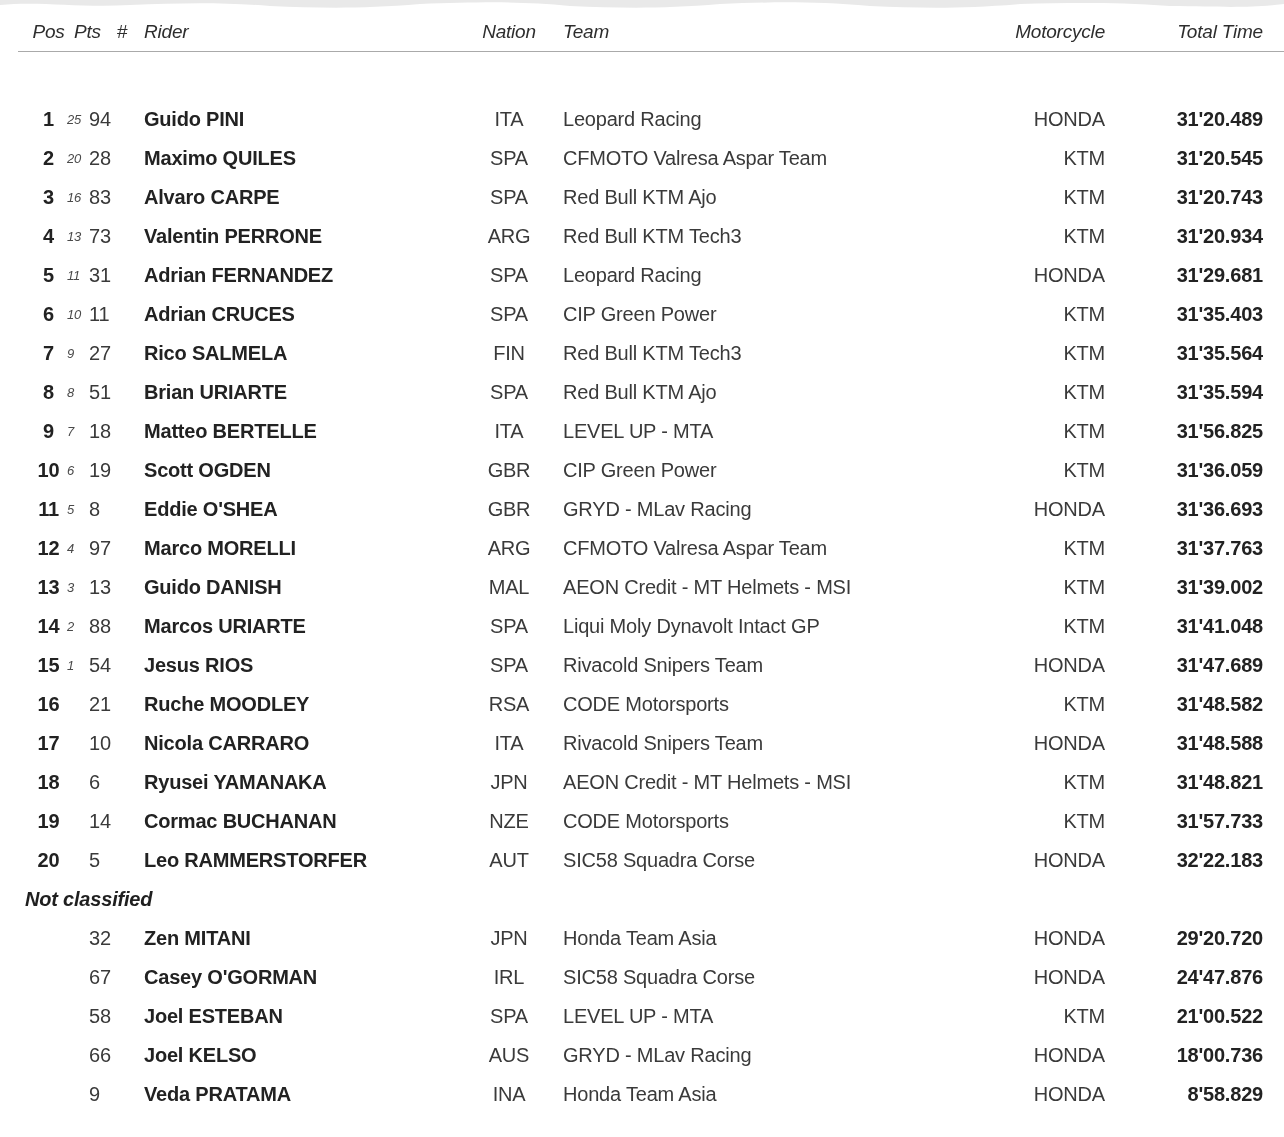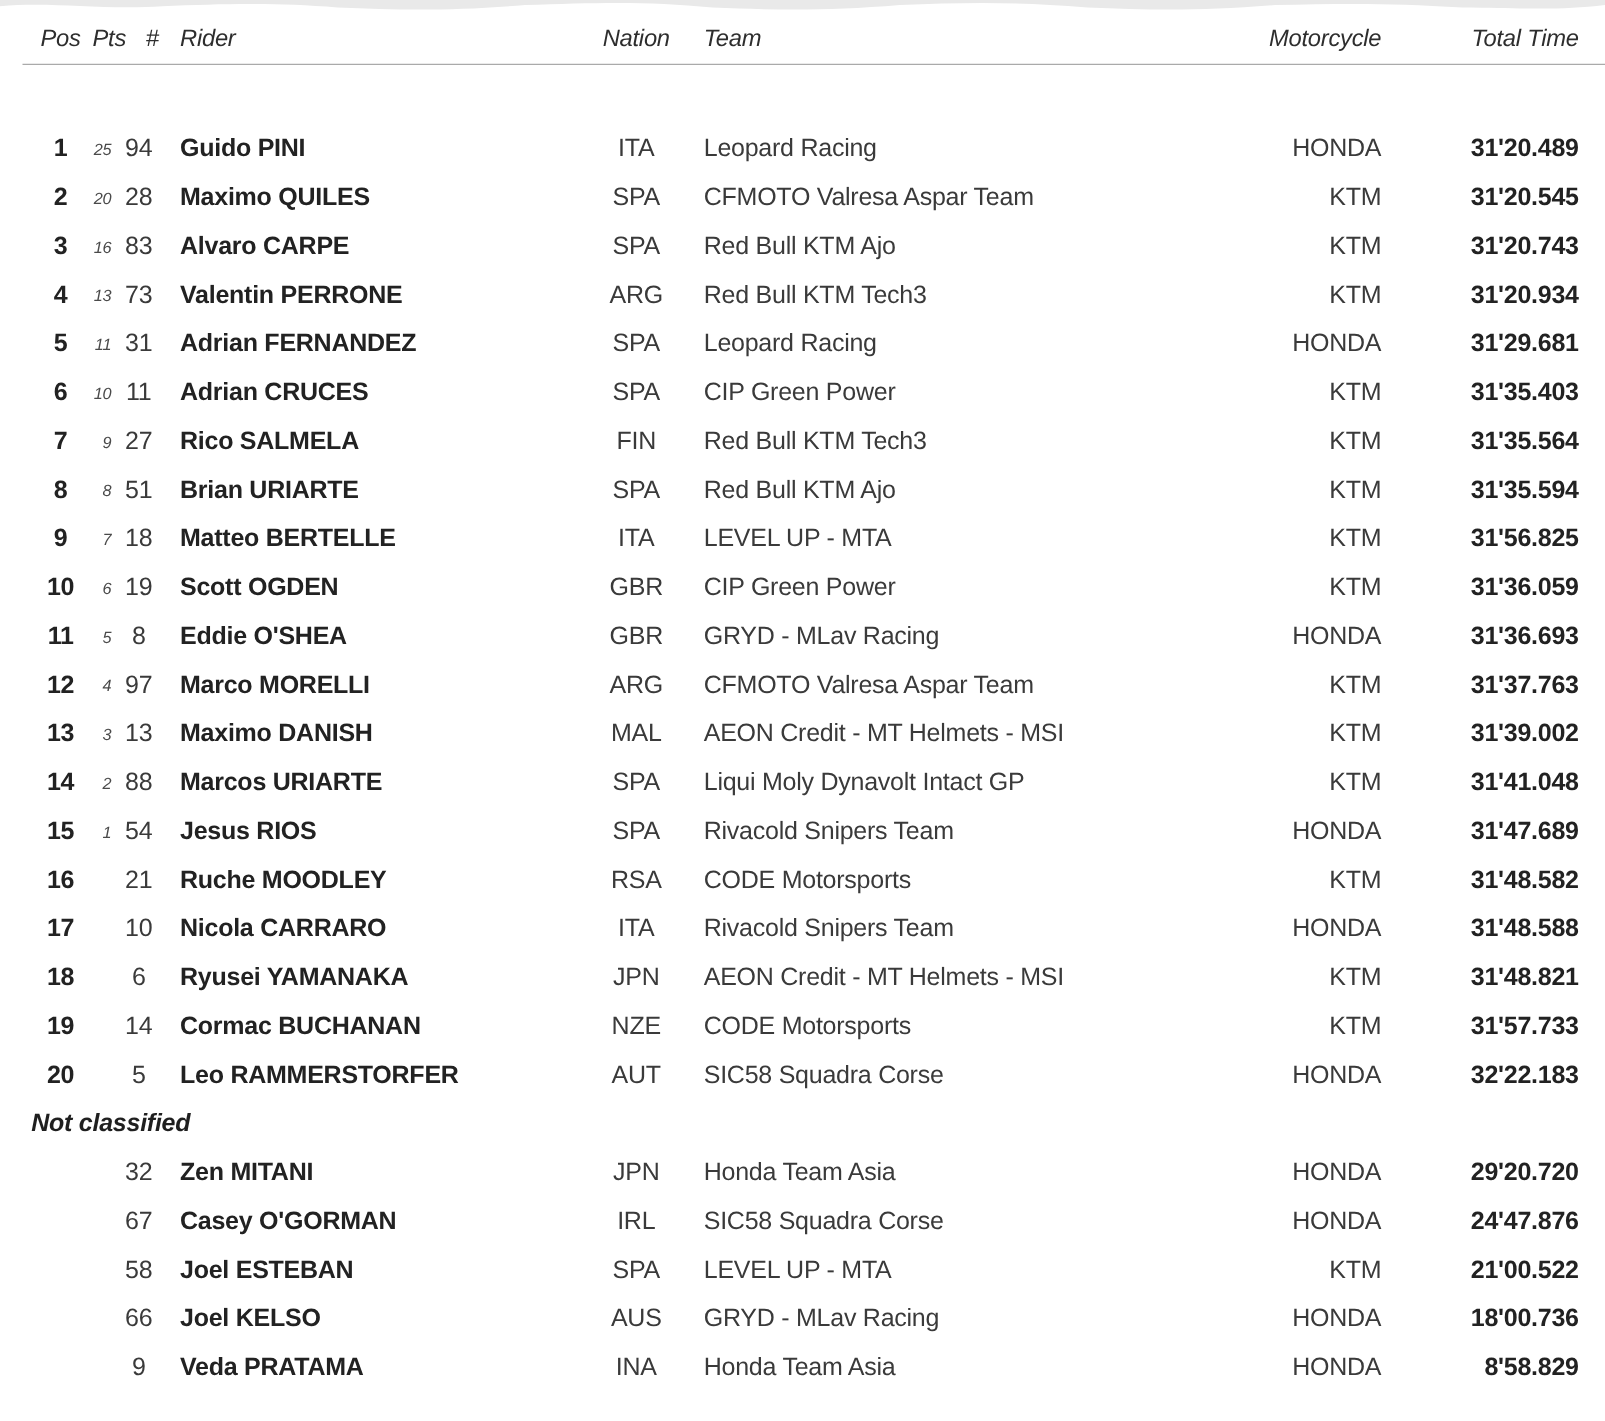--- a/index.html
+++ b/index.html
@@ -22,22 +22,22 @@
   .torn{display:block;width:1284px;height:12px;}
   .content{padding:0 21px 0 30px;}
   .row{
     display:grid;
     grid-template-columns:37px 22px 44px 345px 62px 450px 115px 158px;
     align-items:center;
     height:39px;
   }
   .c{white-space:nowrap;overflow:visible;font-size:20px;}
   .pos{text-align:center;font-weight:700;color:var(--text-primary);}
-  .pts{text-align:right;font-style:italic;font-size:13px;color:var(--text-points);}
-  .num{text-align:center;color:var(--text-secondary);}
+  .pts{font-style:italic;font-size:13px;color:var(--text-points);}
+  .num{text-align:left;color:var(--text-secondary);}
   .rider{padding-left:11px;font-weight:700;color:var(--text-primary);}
   .nation{text-align:center;color:var(--text-secondary);}
   .team{padding-left:23px;color:var(--text-secondary);}
   .moto{text-align:right;color:var(--text-secondary);}
   .time{text-align:right;font-weight:700;color:var(--text-primary);}
   
   .header-row{height:39px;margin-top:0;}
   .header-row .c{
     font-style:italic;font-weight:400;font-size:19px;color:#2e2e2e;
   }
@@ -216,21 +216,21 @@
     <span class="c nation">ARG</span>
     <span class="c team">CFMOTO Valresa Aspar Team</span>
     <span class="c moto">KTM</span>
     <span class="c time">31'37.763</span>
   </div>
 
   <div class="row">
     <span class="c pos">13</span>
     <span class="c pts">3</span>
     <span class="c num">13</span>
-    <span class="c rider">Maximo DANISH</span>
+    <span class="c rider">Guido DANISH</span>
     <span class="c nation">MAL</span>
     <span class="c team">AEON Credit - MT Helmets - MSI</span>
     <span class="c moto">KTM</span>
     <span class="c time">31'39.002</span>
   </div>
 
   <div class="row">
     <span class="c pos">14</span>
     <span class="c pts">2</span>
     <span class="c num">88</span>

